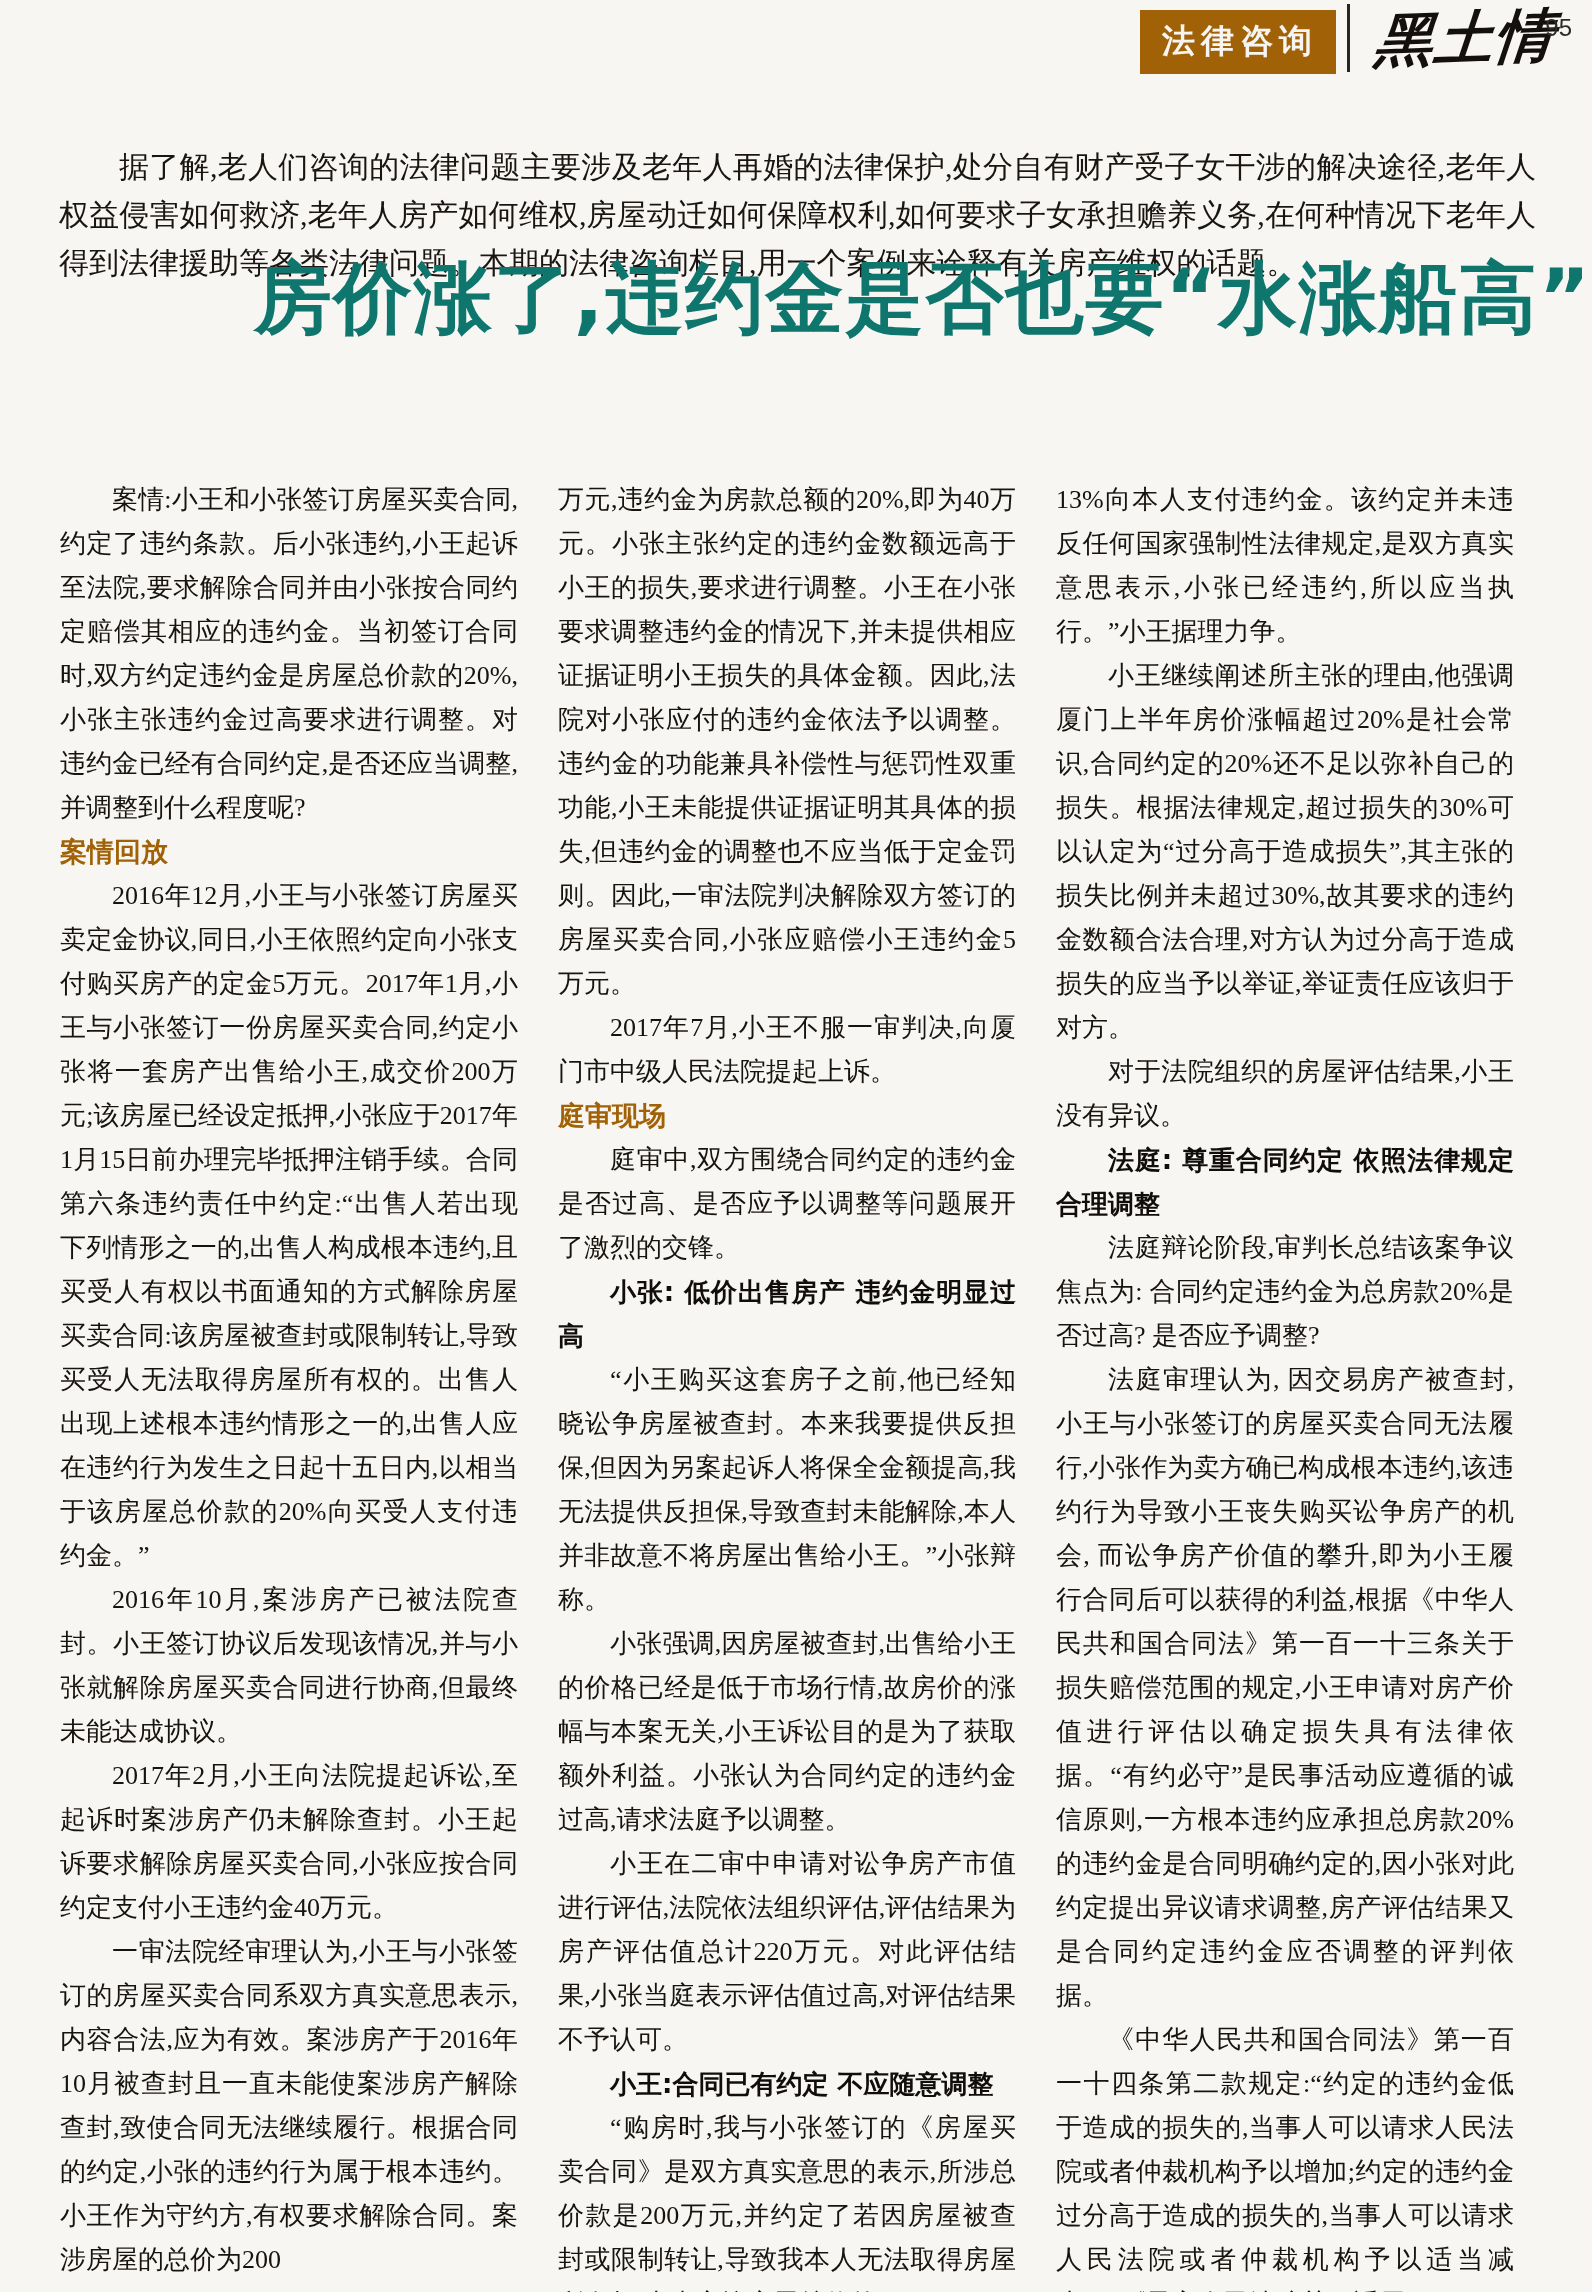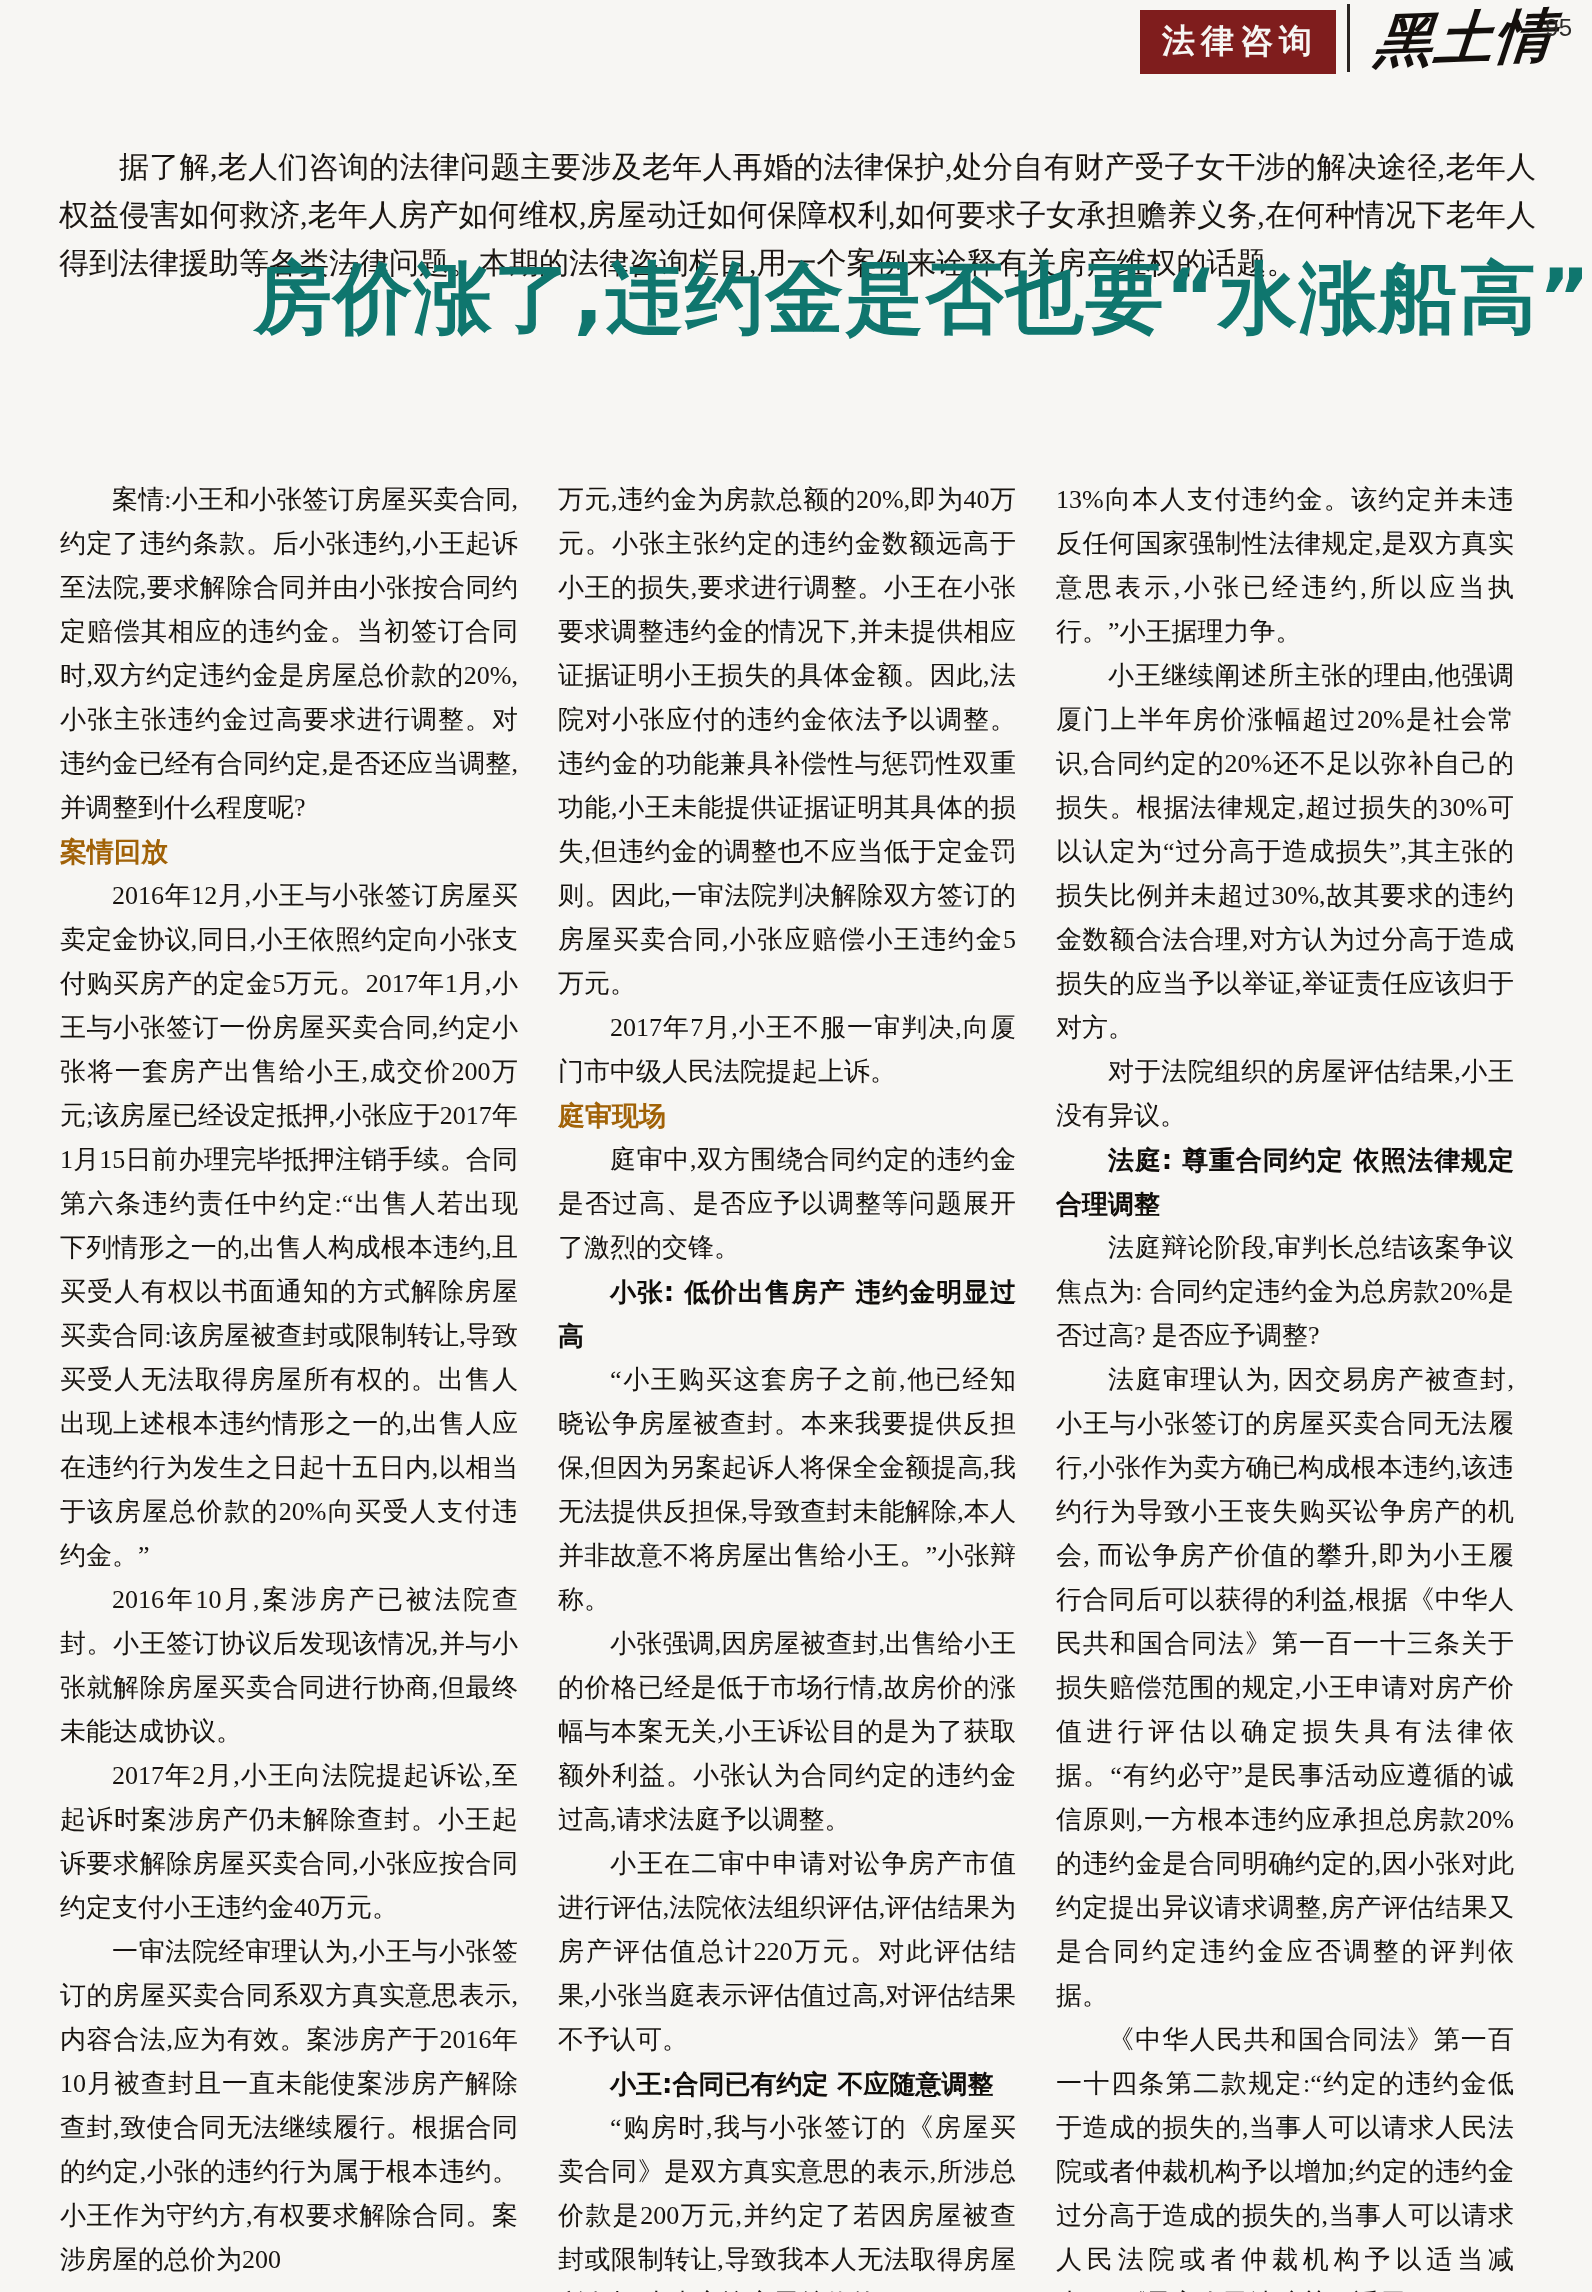--- a/index.html
+++ b/index.html
@@ -5,21 +5,21 @@
   * { margin:0; padding:0; box-sizing:border-box; }
   html, body { background:#dcdad6; }
   .page {
     position:relative; width:1592px; height:2292px; margin:0 auto;
     background:#f7f6f3; color:#161310; overflow:hidden;
     font-family:"Liberation Serif", serif;
   }
   
   .tag-box {
     position:absolute; left:1140px; top:10px;
-    background:#7f1d1d; color:#f6f5f2;
+    background:#a16207; color:#f6f5f2;
     font-family:"Liberation Sans", sans-serif; font-weight:bold;
     font-size:33px; letter-spacing:6px; padding:9px 18px 10px 22px;
   }
   .header-divider {
     position:absolute; left:1347px; top:4px; width:3px; height:68px; background:#2a2522;
   }
   .masthead {
     position:absolute; left:1375px; top:0px; width:179px;
     font-family:"DejaVu Serif", serif; font-weight:bold; font-style:italic;
     font-size:58px; letter-spacing:2px; color:#14100d;

